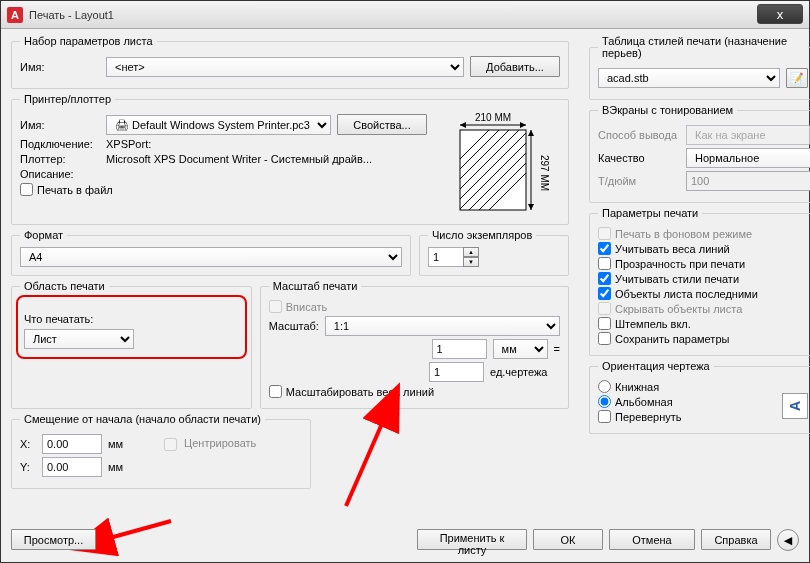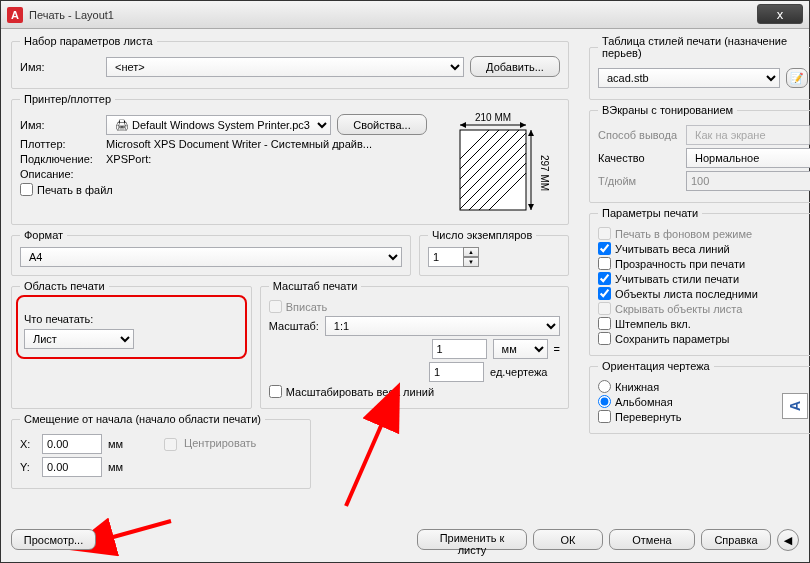--- a/index.html
+++ b/index.html
@@ -12,21 +12,21 @@
 .body{padding:6px 10px;display:flex;gap:20px}
 .left{flex:1}
 .right{width:228px}
 fieldset{border:1px solid #d0d0d0;border-radius:2px;margin:0 0 4px 0;padding:6px 8px 8px 8px}
 legend{padding:0 4px;color:#000}
 .row{display:flex;align-items:center;gap:6px;margin:3px 0}
 label.lbl{display:inline-block;width:80px}
 select,input[type=text]{font-family:inherit;font-size:11px;padding:2px 4px;border:1px solid #abadb3;background:#fff;height:20px}
 select{background:linear-gradient(to bottom,#fff,#f2f2f2)}
 select:disabled,input:disabled{background:#f0f0f0;color:#888}
-button{font-family:inherit;font-size:11px;padding:2px 10px;height:21px;border:1px solid #8a8a8a;border-radius:7px;background:linear-gradient(to bottom,#f8f8f8,#e5e5e5);cursor:pointer}
+button{font-family:inherit;font-size:11px;padding:2px 10px;height:21px;border:1px solid #8a8a8a;border-radius:1px;background:linear-gradient(to bottom,#f8f8f8,#e5e5e5);cursor:pointer}
 input[type=checkbox]{margin:0 4px 0 0;vertical-align:middle}
 input[type=radio]{margin:0 4px 0 0;vertical-align:middle}
 .chk-row{display:flex;align-items:center;margin:2px 0;font-size:11px}
 .chk-row label{display:flex;align-items:center}
 .disabled{color:#888}
 .small-btn{width:22px;height:20px;padding:0;display:inline-flex;align-items:center;justify-content:center}
 .footer{position:absolute;bottom:11px;left:10px;right:10px;display:flex;align-items:flex-start;gap:6px}
 .footer .gap{flex:1}
 .round-btn{width:22px;height:22px;border-radius:50%;padding:0;display:flex;align-items:center;justify-content:center}
 .highlight-box{border:2px solid #e80000;border-radius:8px;padding:16px 6px 8px 6px;margin:-3px -4px 4px -4px}
@@ -71,26 +71,26 @@
         <div style="display:flex;gap:8px">
           <div style="flex:1">
             <div class="row">
               <label class="lbl">Имя:</label>
               <select style="flex:1">
                 <option>🖨 Default Windows System Printer.pc3</option>
               </select>
               <button style="width:90px">Свойства...</button>
             </div>
             <div class="row">
+              <label class="lbl">Подключение:</label>
+              <span>XPSPort:</span>
+            </div>
+            <div class="row">
               <label class="lbl">Плоттер:</label>
               <span>Microsoft XPS Document Writer - Системный драйв...</span>
-            </div>
-            <div class="row">
-              <label class="lbl">Подключение:</label>
-              <span>XPSPort:</span>
             </div>
             <div class="row">
               <label class="lbl">Описание:</label>
             </div>
             <div class="chk-row">
               <label>
                   <input type="checkbox" style=""> 
                   <span>Печать в файл</span>
                 </label>
             </div>

